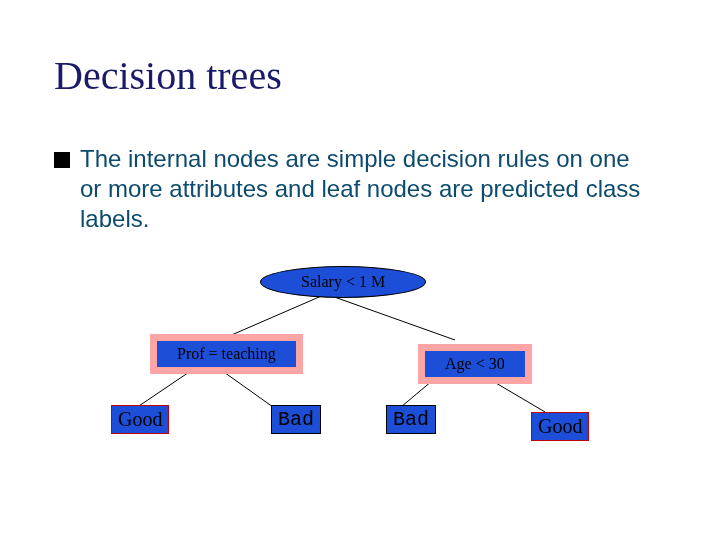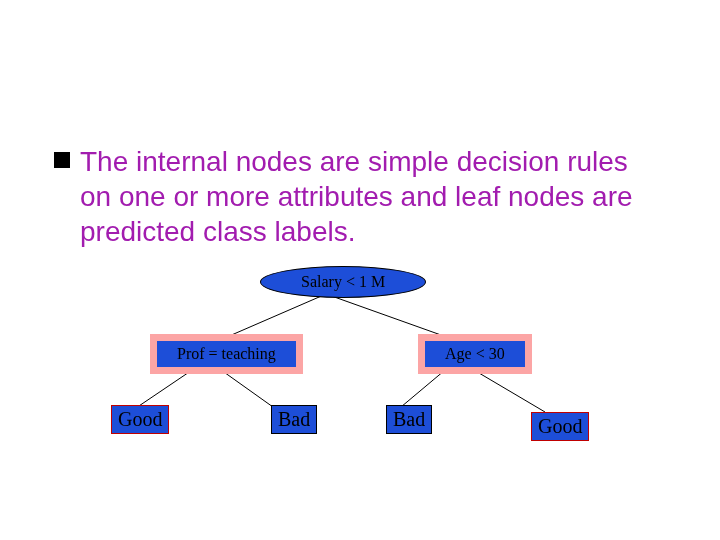--- a/index.html
+++ b/index.html
@@ -26,22 +26,22 @@
     color: #1a1a6a;
   }
   .bullet-row {
     position: absolute;
     left: 54px;
     top: 144px;
     width: 600px;
     display: flex;
     align-items: flex-start;
     font-family: Arial, Helvetica, sans-serif;
-    color: #a21caf;
-    font-size: 28px;
+    color: #0c4a6e;
+    font-size: 24px;
     line-height: 1.25;
   }
   .bullet-box {
     width: 16px;
     height: 16px;
     background: #000;
     flex: 0 0 auto;
     margin-right: 10px;
     margin-top: 8px;
   }
@@ -67,37 +67,38 @@
   .rect {
     border: 7px solid #fca5a5;
     padding: 4px 20px;
   }
   .leaf {
     font-size: 20px;
     padding: 2px 6px;
     margin-left: 11px;
   }
   .leaf-good { border: 1px solid #c00000; color: #000; }
-  .leaf-bad  { border: 1px solid #000; color: #000; }
+  .leaf-bad  { border: 1px solid #000; color: #000; font-family: Liberation Mono, monospace; }
   svg.edges {
     position: absolute;
     left: 0; top: 0;
     width: 720px;
     height: 260px;
   }
   svg.edges line {
     stroke: #000;
     stroke-width: 1;
   }
 </style>
 </head>
 <body>
 
 <div class="slide">
 
+  <div class="title">Decision trees</div>
 
   <div class="bullet-row">
     <div class="bullet-box"></div>
     <div>The internal nodes are simple decision rules on one or more attributes and leaf nodes are predicted class labels.</div>
   </div>
 
   <div class="diagram">
 
     <svg class="edges">
 
@@ -107,21 +108,21 @@
       <line x1="207" y1="100" x2="130" y2="152"></line>
       <line x1="207" y1="100" x2="280" y2="152"></line>
 
       <line x1="457" y1="100" x2="395" y2="152"></line>
       <line x1="457" y1="100" x2="545" y2="152"></line>
     </svg>
 
     <div class="node ellipse" style="left:260px; top:6px;">Salary &lt; 1 M</div>
 
     <div class="node rect" style="left:150px; top:74px;">Prof = teaching</div>
-    <div class="node rect" style="left:418px; top:74px;text-align:center;">Age &lt; 30</div>
+    <div class="node rect" style="left:418px; top:84px;text-align:center;">Age &lt; 30</div>
 
     <div class="node leaf leaf-good" style="left:100px; top:145px;">Good</div>
     <div class="node leaf leaf-bad" style="left:260px; top:145px;">Bad</div>
     <div class="node leaf leaf-bad" style="left:375px; top:145px;">Bad</div>
     <div class="node leaf leaf-good" style="left:520px; top:152px;">Good</div>
 
   </div>
 
 </div>
 

